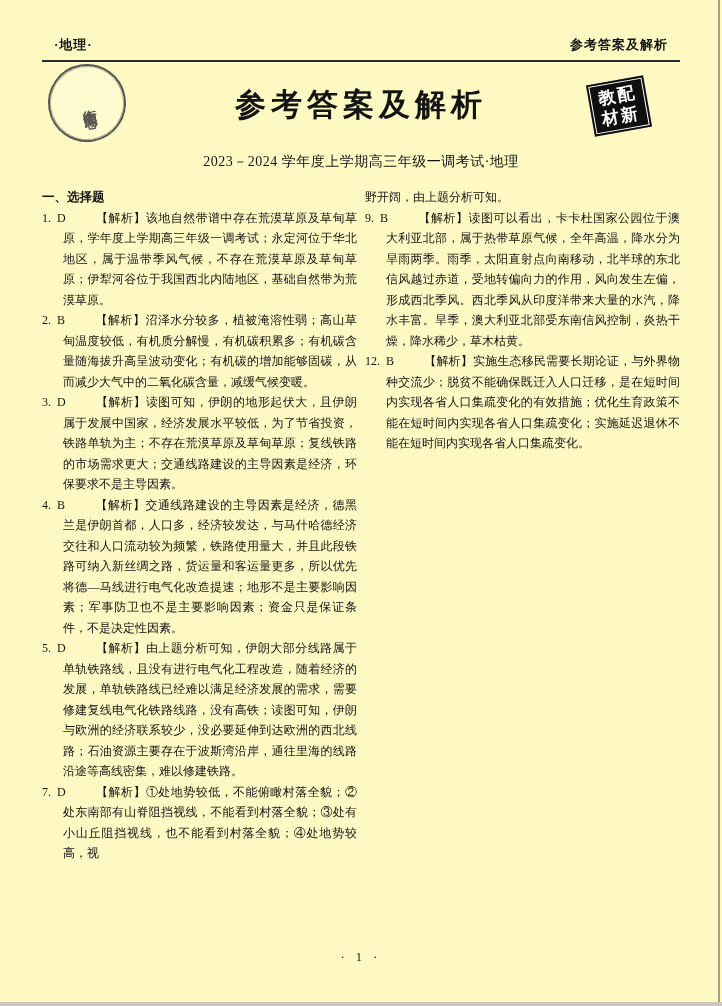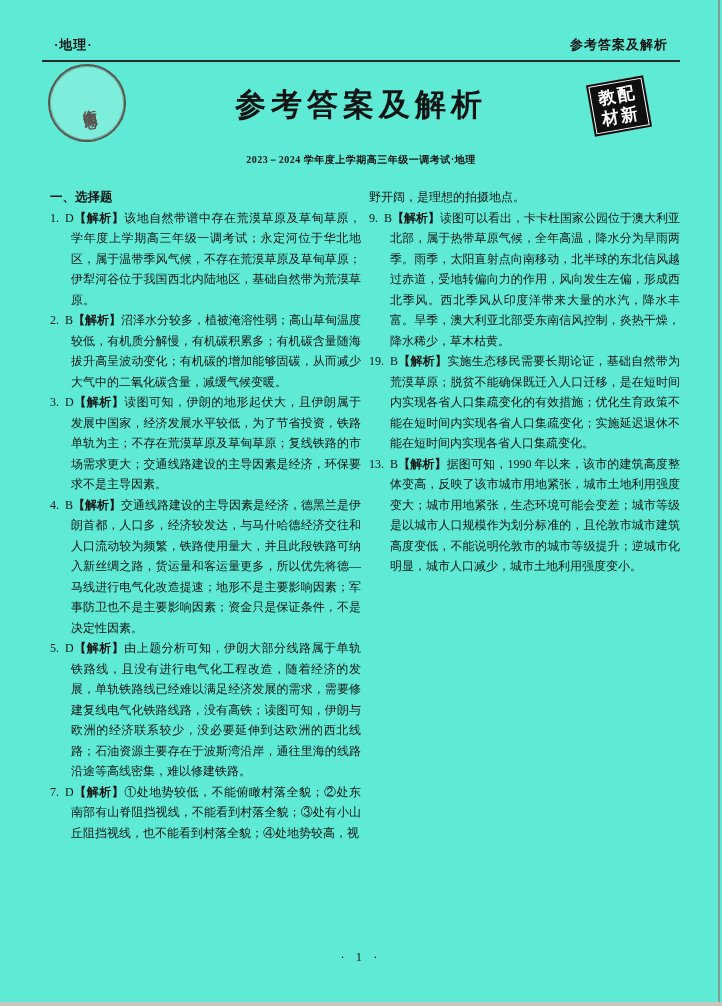--- a/index.html
+++ b/index.html
@@ -4,21 +4,21 @@
 <style>
   * { margin:0; padding:0; box-sizing:border-box; }
   html, body { width:722px; height:1006px; }
   body {
     background:#fdfcfa;
     font-family:"Liberation Serif","DejaVu Serif",serif;
     color:#141414;
     position:relative;
     overflow:hidden;
   }
-  .page { position:absolute; inset:0; background:#5eead4; }
+  .page { position:absolute; inset:0; background:#fef9c3; }
 
   
   .header {
     position:absolute; left:42px; right:42px; top:36px;
     display:flex; justify-content:space-between; align-items:flex-end;
     font-weight:bold; font-size:13px; padding:0 12px 6px 12px;
     border-bottom:2px solid #2b2b2b;
     letter-spacing:1px;
   }
 
@@ -47,37 +47,37 @@
   .badge {
     position:absolute; right:74px; top:80px; width:58px; height:52px;
     background:#0f0f0f; color:#fff; transform:rotate(-10deg);
     display:flex; flex-direction:column; align-items:center; justify-content:center;
     font-size:17px; font-weight:bold; line-height:1.25; letter-spacing:2px;
     box-shadow: inset 0 0 0 2px #0f0f0f, inset 0 0 0 3px #fff;
   }
 
   .subtitle {
     position:absolute; left:0; right:0; top:153px;
-    text-align:center; font-weight:bold; font-size:10px; letter-spacing:.5px;
+    text-align:center; font-weight:normal; font-size:14px; letter-spacing:.5px;
   }
 
   
   .columns {
-    position:absolute; left:50px; right:42px; top:187px;
+    position:absolute; left:42px; right:42px; top:187px;
     display:flex; gap:8px;justify-content:flex-end;
   }
   .col {
     flex:1; min-width:0;
     font-size:12px; line-height:20.5px; text-align:justify;
     text-justify:inter-ideograph;
   }
   .section-heading { font-weight:bold; font-size:12.5px; }
   .item { padding-left:21px; text-indent:-21px; }
   .num { margin-right:6px; }
-  .tag { font-weight:bold; }
+  .tag { font-weight:normal;margin-left:30px; }
   .cont { padding-left:0; }
 
   .page-num {
     position:absolute; left:0; right:0; top:950px;
     text-align:center; font-size:12.5px; letter-spacing:4px;
   }
 
   
   .edge-right  { position:absolute; right:2px; top:0; width:2px; height:100%; background:#8f8b84; opacity:.8; }
   .edge-bottom { position:absolute; left:0; right:0; bottom:0; height:4px; background:#cbc7c0; }
@@ -114,26 +114,25 @@
       <div class="item"><span class="num">1.</span><span class="ans">D</span><span class="tag">【解析】</span><span class="txt">该地自然带谱中存在荒漠草原及草甸草原，学年度上学期高三年级一调考试；永定河位于华北地区，属于温带季风气候，不存在荒漠草原及草甸草原；伊犁河谷位于我国西北内陆地区，基础自然带为荒漠草原。</span></div>
           <div class="item"><span class="num">2.</span><span class="ans">B</span><span class="tag">【解析】</span><span class="txt">沼泽水分较多，植被淹溶性弱；高山草甸温度较低，有机质分解慢，有机碳积累多；有机碳含量随海拔升高呈波动变化；有机碳的增加能够固碳，从而减少大气中的二氧化碳含量，减缓气候变暖。</span></div>
           <div class="item"><span class="num">3.</span><span class="ans">D</span><span class="tag">【解析】</span><span class="txt">读图可知，伊朗的地形起伏大，且伊朗属于发展中国家，经济发展水平较低，为了节省投资，铁路单轨为主；不存在荒漠草原及草甸草原；复线铁路的市场需求更大；交通线路建设的主导因素是经济，环保要求不是主导因素。</span></div>
           <div class="item"><span class="num">4.</span><span class="ans">B</span><span class="tag">【解析】</span><span class="txt">交通线路建设的主导因素是经济，德黑兰是伊朗首都，人口多，经济较发达，与马什哈德经济交往和人口流动较为频繁，铁路使用量大，并且此段铁路可纳入新丝绸之路，货运量和客运量更多，所以优先将德—马线进行电气化改造提速；地形不是主要影响因素；军事防卫也不是主要影响因素；资金只是保证条件，不是决定性因素。</span></div>
           <div class="item"><span class="num">5.</span><span class="ans">D</span><span class="tag">【解析】</span><span class="txt">由上题分析可知，伊朗大部分线路属于单轨铁路线，且没有进行电气化工程改造，随着经济的发展，单轨铁路线已经难以满足经济发展的需求，需要修建复线电气化铁路线路，没有高铁；读图可知，伊朗与欧洲的经济联系较少，没必要延伸到达欧洲的西北线路；石油资源主要存在于波斯湾沿岸，通往里海的线路沿途等高线密集，难以修建铁路。</span></div>
           <div class="item"><span class="num">7.</span><span class="ans">D</span><span class="tag">【解析】</span><span class="txt">①处地势较低，不能俯瞰村落全貌；②处东南部有山脊阻挡视线，不能看到村落全貌；③处有小山丘阻挡视线，也不能看到村落全貌；④处地势较高，视</span></div>
         </div>
     </div>
 
     <div class="col">
-      <div class="cont">野开阔，是理想的拍摄地点。</div>
+      <div class="cont">野开阔，由上题分析可知。</div>
       <div>
 
           <div class="item"><span class="num">9.</span><span class="ans">B</span><span class="tag">【解析】</span><span class="txt">读图可以看出，卡卡杜国家公园位于澳大利亚北部，属于热带草原气候，全年高温，降水分为旱雨两季。雨季，太阳直射点向南移动，北半球的东北信风越过赤道，受地转偏向力的作用，风向发生左偏，形成西北季风。西北季风从印度洋带来大量的水汽，降水丰富。旱季，澳大利亚北部受东南信风控制，炎热干燥，降水稀少，草木枯黄。</span></div>
-          <div class="item"><span class="num">19.</span><span class="ans">B</span><span class="tag">【解析】</span><span class="txt">实施生态移民需要长期论证，基础自然带为荒漠草原；脱贫不能确保既迁入人口迁移，是在短时间内实现各省人口集疏变化的有效措施；优化生育政策不能在短时间内实现各省人口集疏变化；实施延迟退休不能在短时间内实现各省人口集疏变化。</span></div>
-          <div class="item"><span class="num">13.</span><span class="ans">B</span><span class="tag">【解析】</span><span class="txt">据图可知，1990 年以来，该市的建筑高度整体变高，反映了该市城市用地紧张，城市土地利用强度变大；城市用地紧张，生态环境可能会变差；城市等级是以城市人口规模作为划分标准的，且伦敦市城市建筑高度变低，不能说明伦敦市的城市等级提升；逆城市化明显，城市人口减少，城市土地利用强度变小。</span></div>
+          <div class="item"><span class="num">12.</span><span class="ans">B</span><span class="tag">【解析】</span><span class="txt">实施生态移民需要长期论证，与外界物种交流少；脱贫不能确保既迁入人口迁移，是在短时间内实现各省人口集疏变化的有效措施；优化生育政策不能在短时间内实现各省人口集疏变化；实施延迟退休不能在短时间内实现各省人口集疏变化。</span></div>
         </div>
     </div>
 
   </div>
 
   <div class="page-num">· 1 ·</div>
 
   <div class="edge-right"></div>
   <div class="edge-bottom"></div>
 

